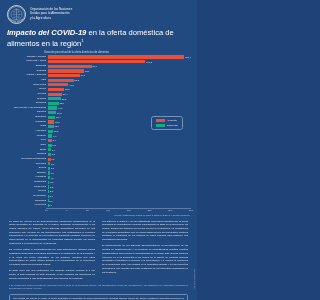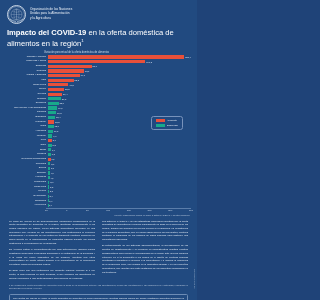--- a/index.html
+++ b/index.html
@@ -43,21 +43,21 @@
 
   
   .title-wrap {
     padding: 4px 7px 2px 7px;
   }
   .title {
     font-size: 7.6px; line-height: 1.28;
     font-weight: 400;
     color: #ffffff;
   }
-  .title b { font-weight: 700; }
+  .title b { font-weight: 700; font-style: italic; }
   .title sup { font-size: 4.4px; vertical-align: super; }
 
   
   .chart-block {
     padding: 1px 6px 0 6px;
     position: relative;
   }
   .chart-title {
     font-size: 2.6px;
     color: #cfdcea;

